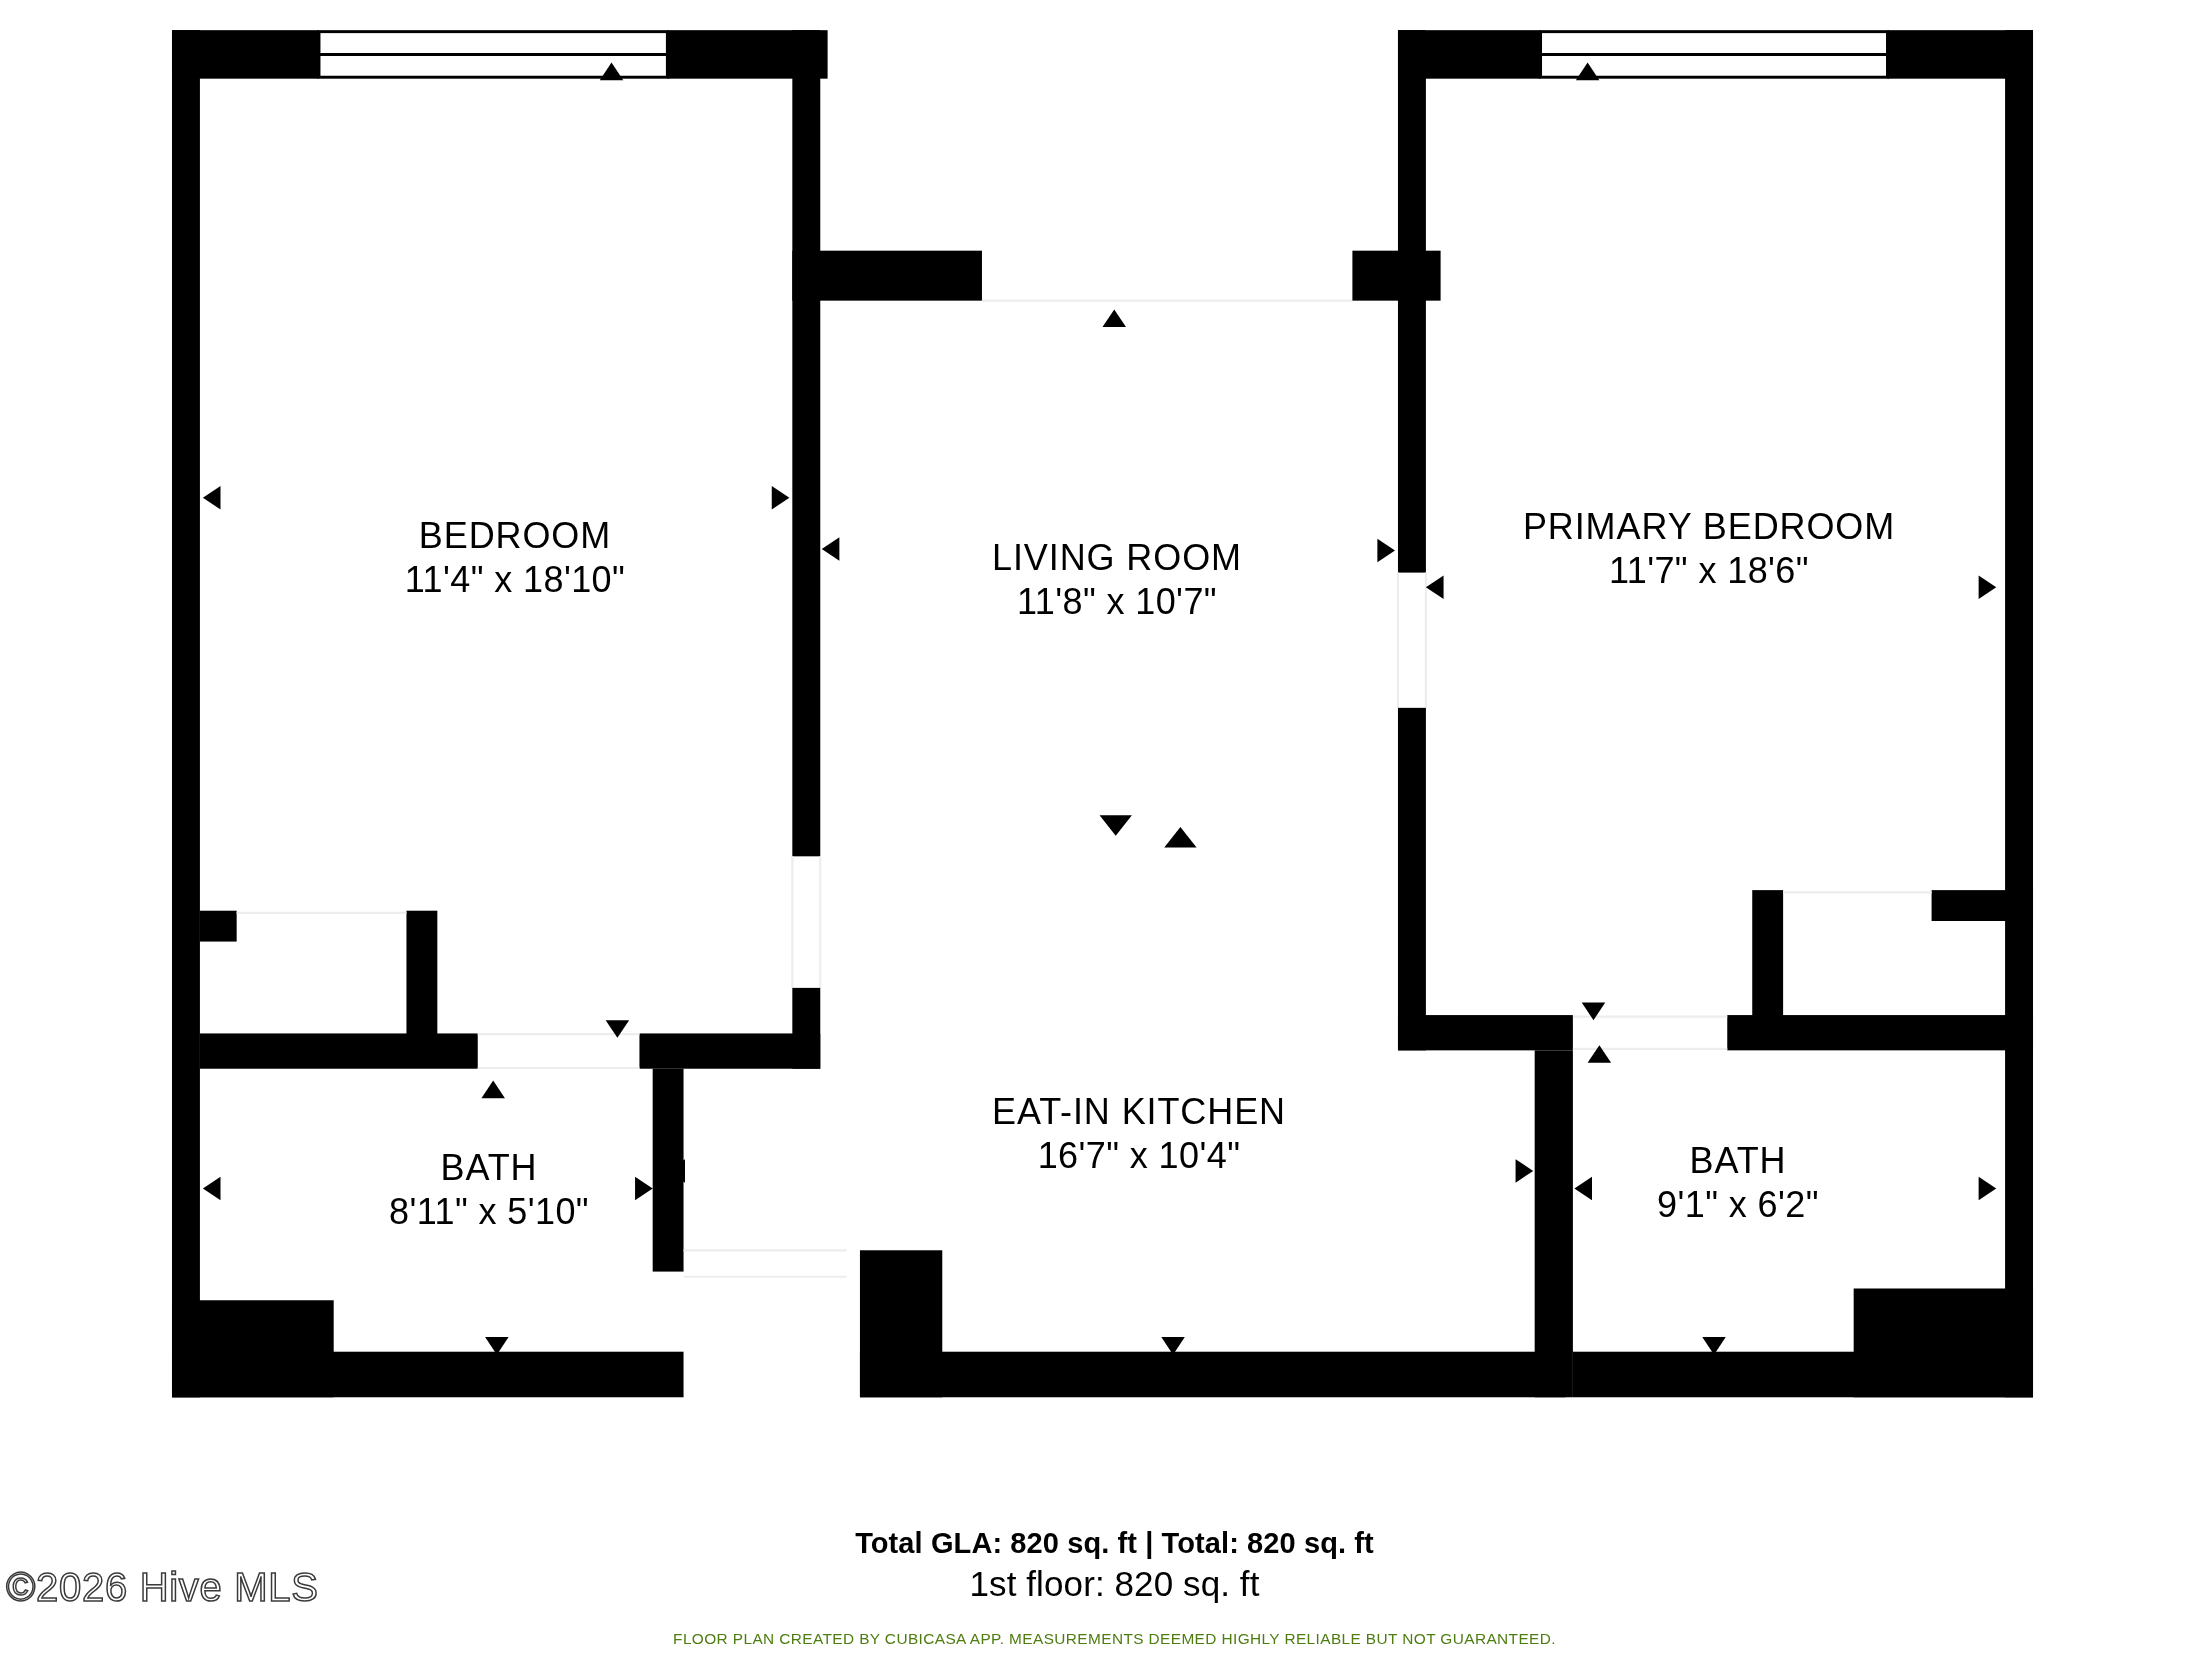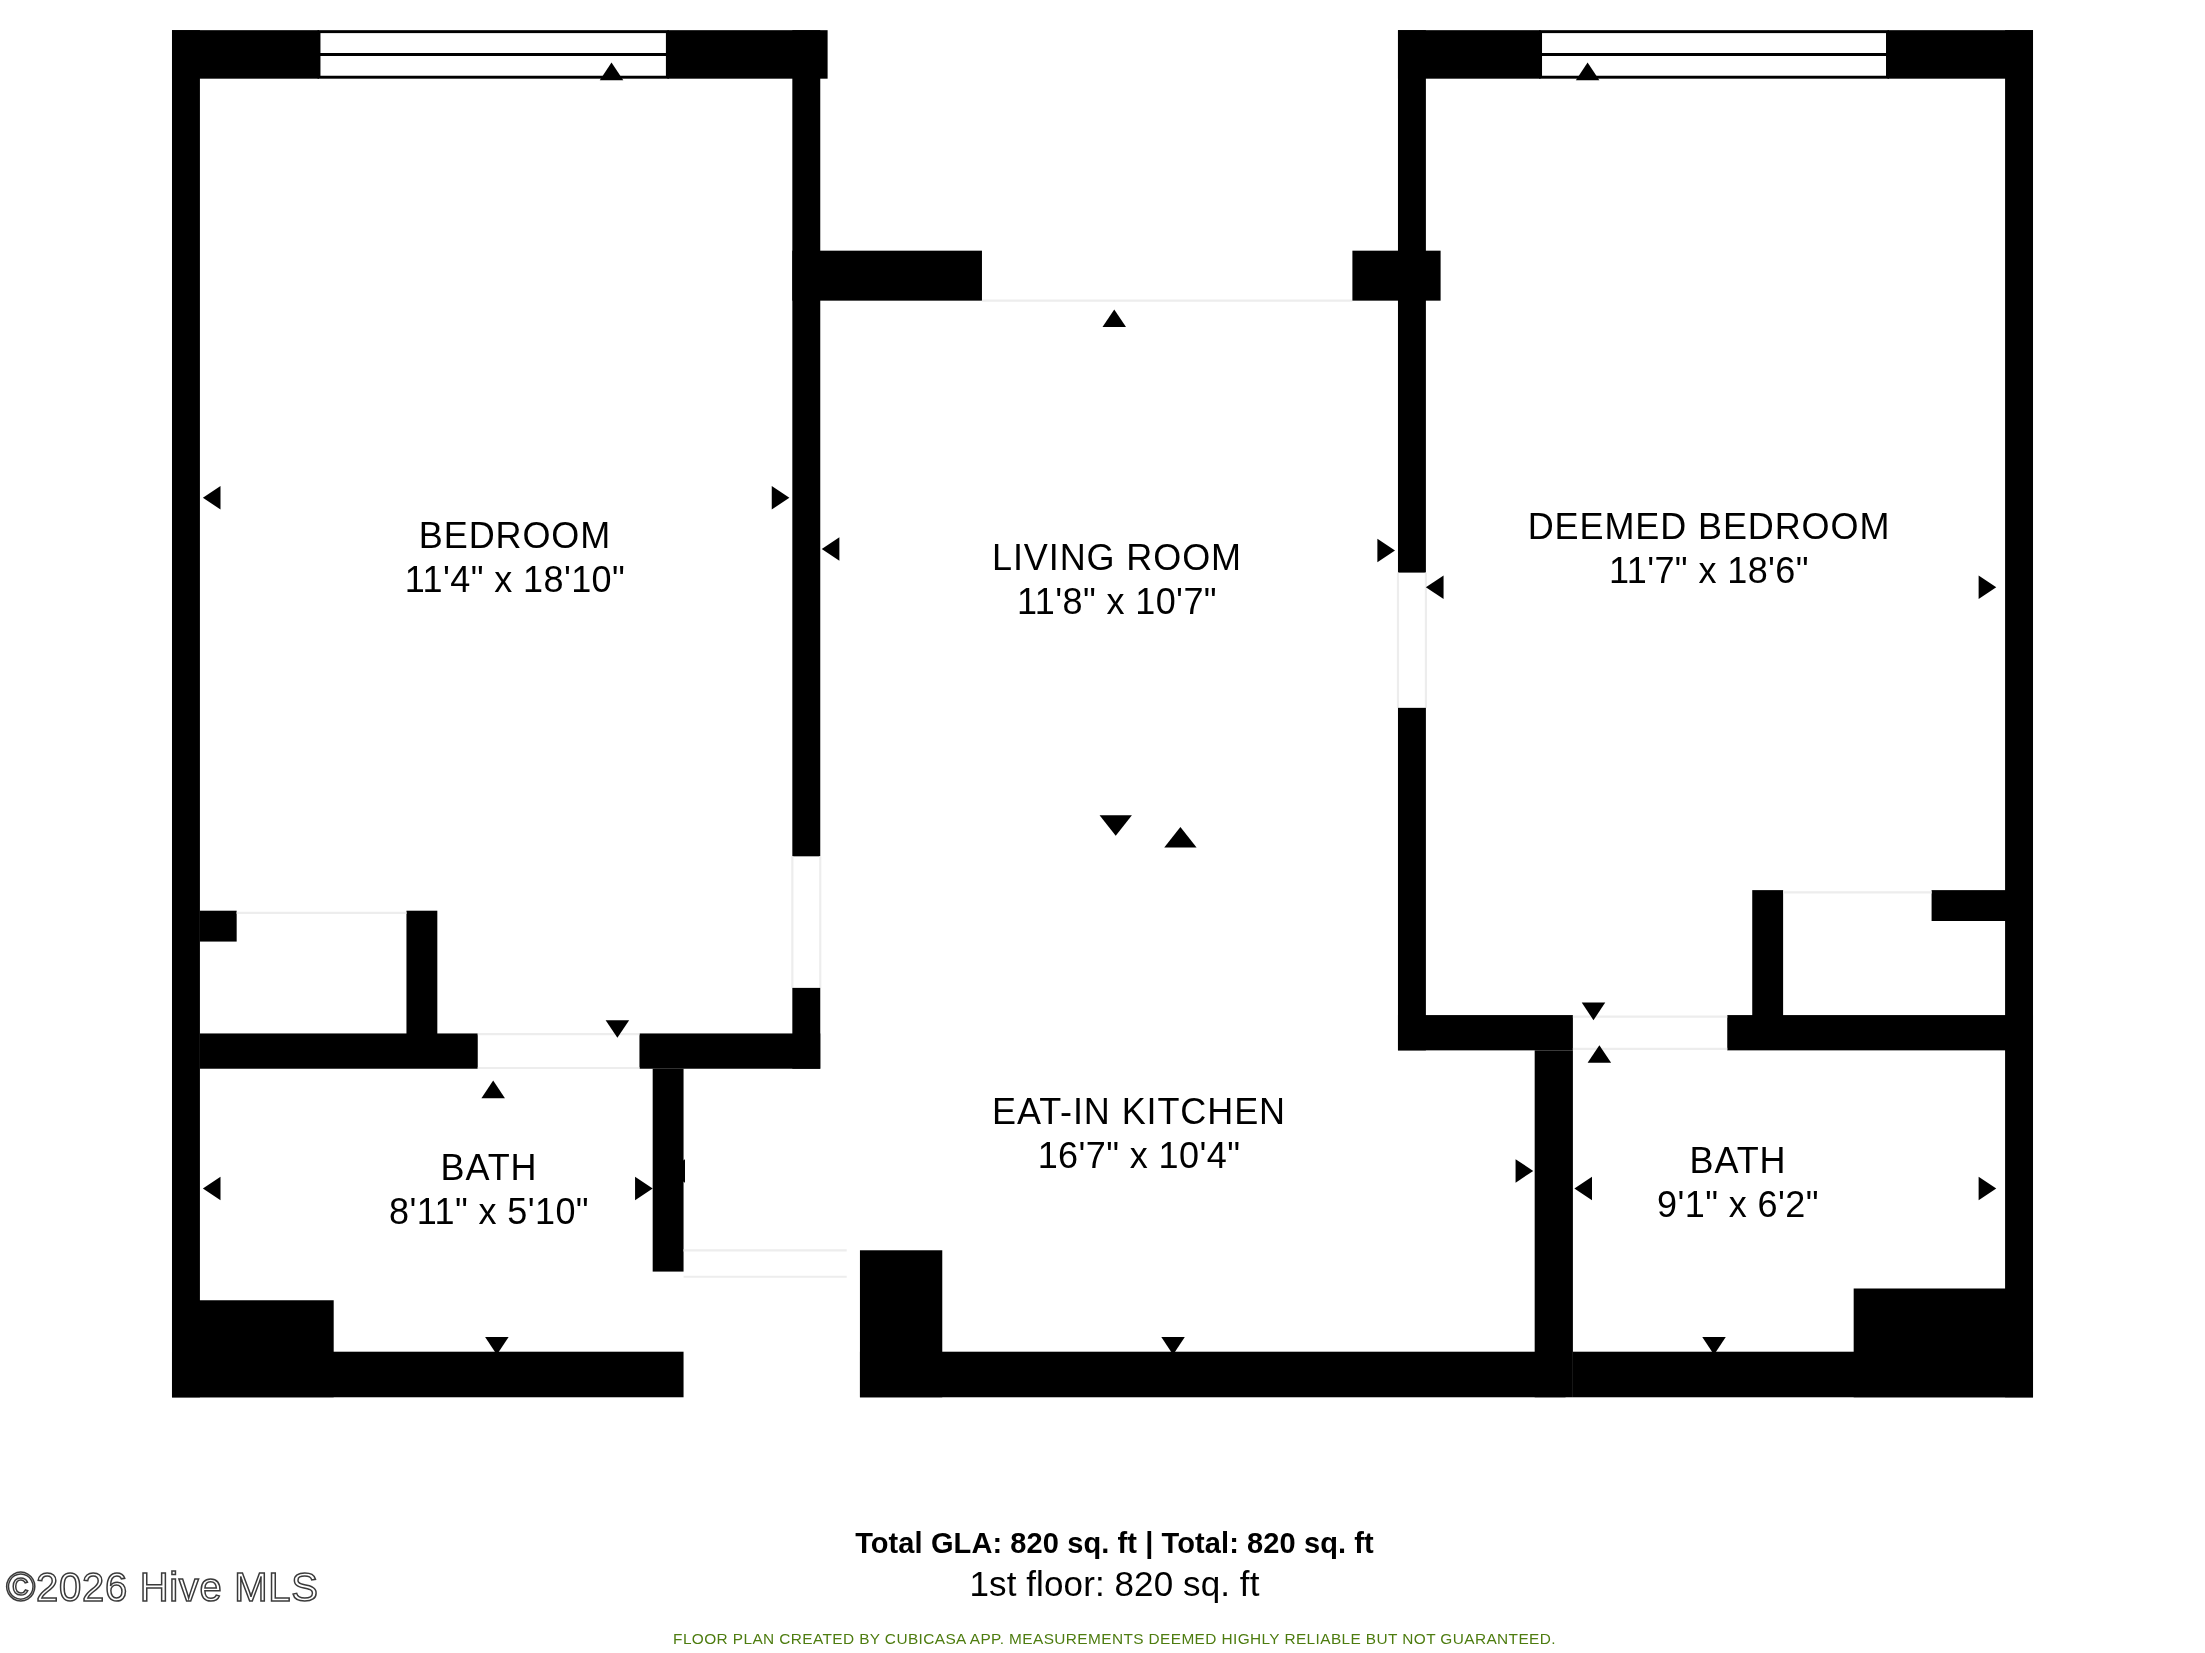--- a/index.html
+++ b/index.html
@@ -196,21 +196,21 @@
     <div class="room-name">BEDROOM</div>
     <div class="room-dims">11'4" x 18'10"</div>
   </div>
 
   <div class="room-label" style="left:1117px; top:528px;">
     <div class="room-name">LIVING ROOM</div>
     <div class="room-dims">11'8" x 10'7"</div>
   </div>
 
   <div class="room-label" style="left:1709px; top:497px;">
-    <div class="room-name">DEEMED BEDROOM</div>
+    <div class="room-name">PRIMARY BEDROOM</div>
     <div class="room-dims">11'7" x 18'6"</div>
   </div>
 
   <div class="room-label" style="left:489px; top:1138px;">
     <div class="room-name">BATH</div>
     <div class="room-dims">8'11" x 5'10"</div>
   </div>
 
   <div class="room-label" style="left:1139px; top:1082px;">
     <div class="room-name">EAT-IN KITCHEN</div>

